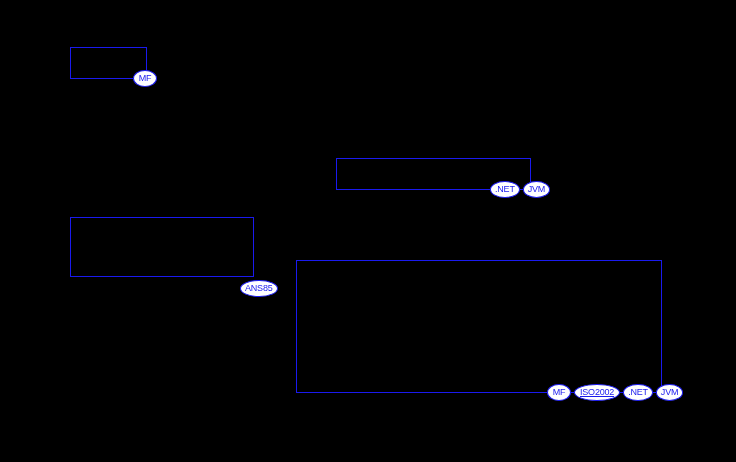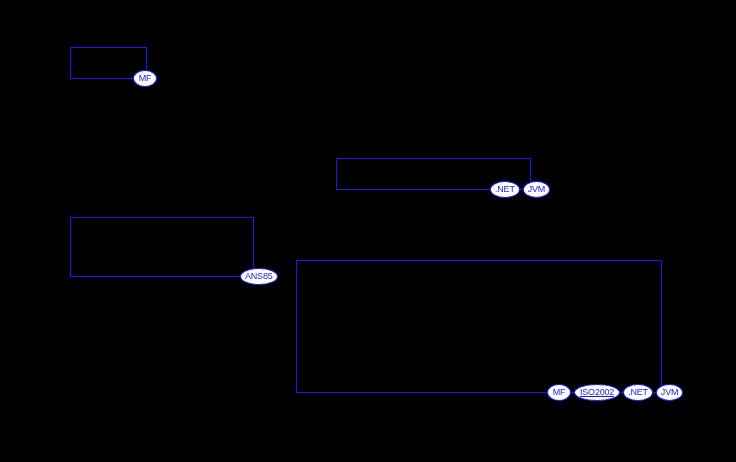--- a/index.html
+++ b/index.html
@@ -59,21 +59,21 @@
     <div class="block" style="left: 70px; top: 47px; width: 77px; height: 32px; border-color: rgb(26, 26, 238);"></div>
     <div class="badge-row" style="top: 70px; left: 133px;">
       <div class="badge" style="border-color: rgb(26, 26, 238); background: rgb(255, 255, 255); color: rgb(26, 26, 238);">MF</div>
     </div>
     <div class="block" style="left: 336px; top: 158px; width: 195px; height: 32px; border-color: rgb(26, 26, 238);"></div>
     <div class="badge-row" style="top: 181px; left: 490px;">
       <div class="badge" style="border-color: rgb(26, 26, 238); background: rgb(255, 255, 255); color: rgb(26, 26, 238);">.NET</div>
       <div class="badge" style="border-color: rgb(26, 26, 238); background: rgb(255, 255, 255); color: rgb(26, 26, 238);">JVM</div>
     </div>
     <div class="block" style="left: 70px; top: 217px; width: 184px; height: 60px; border-color: rgb(26, 26, 238);"></div>
-    <div class="badge-row" style="top: 268px; left: 240px;">
+    <div class="badge-row" style="top: 280px; left: 240px;">
       <div class="badge" style="border-color: rgb(26, 26, 238); background: rgb(255, 255, 255); color: rgb(26, 26, 238);">ANS85</div>
     </div>
     <div class="block" style="left: 296px; top: 260px; width: 366px; height: 133px; border-color: rgb(26, 26, 238);"></div>
     <div class="badge-row" style="top: 384px; left: 547px;">
       <div class="badge" style="border-color: rgb(26, 26, 238); background: rgb(255, 255, 255); color: rgb(26, 26, 238);">MF</div>
       <div class="badge wide" style="border-color: rgb(26, 26, 238); background: rgb(255, 255, 255); color: rgb(26, 26, 238); text-decoration: underline;">ISO2002</div>
       <div class="badge" style="border-color: rgb(26, 26, 238); background: rgb(255, 255, 255); color: rgb(26, 26, 238);">.NET</div>
       <div class="badge" style="border-color: rgb(26, 26, 238); background: rgb(255, 255, 255); color: rgb(26, 26, 238);">JVM</div>
     </div>
   </div>

